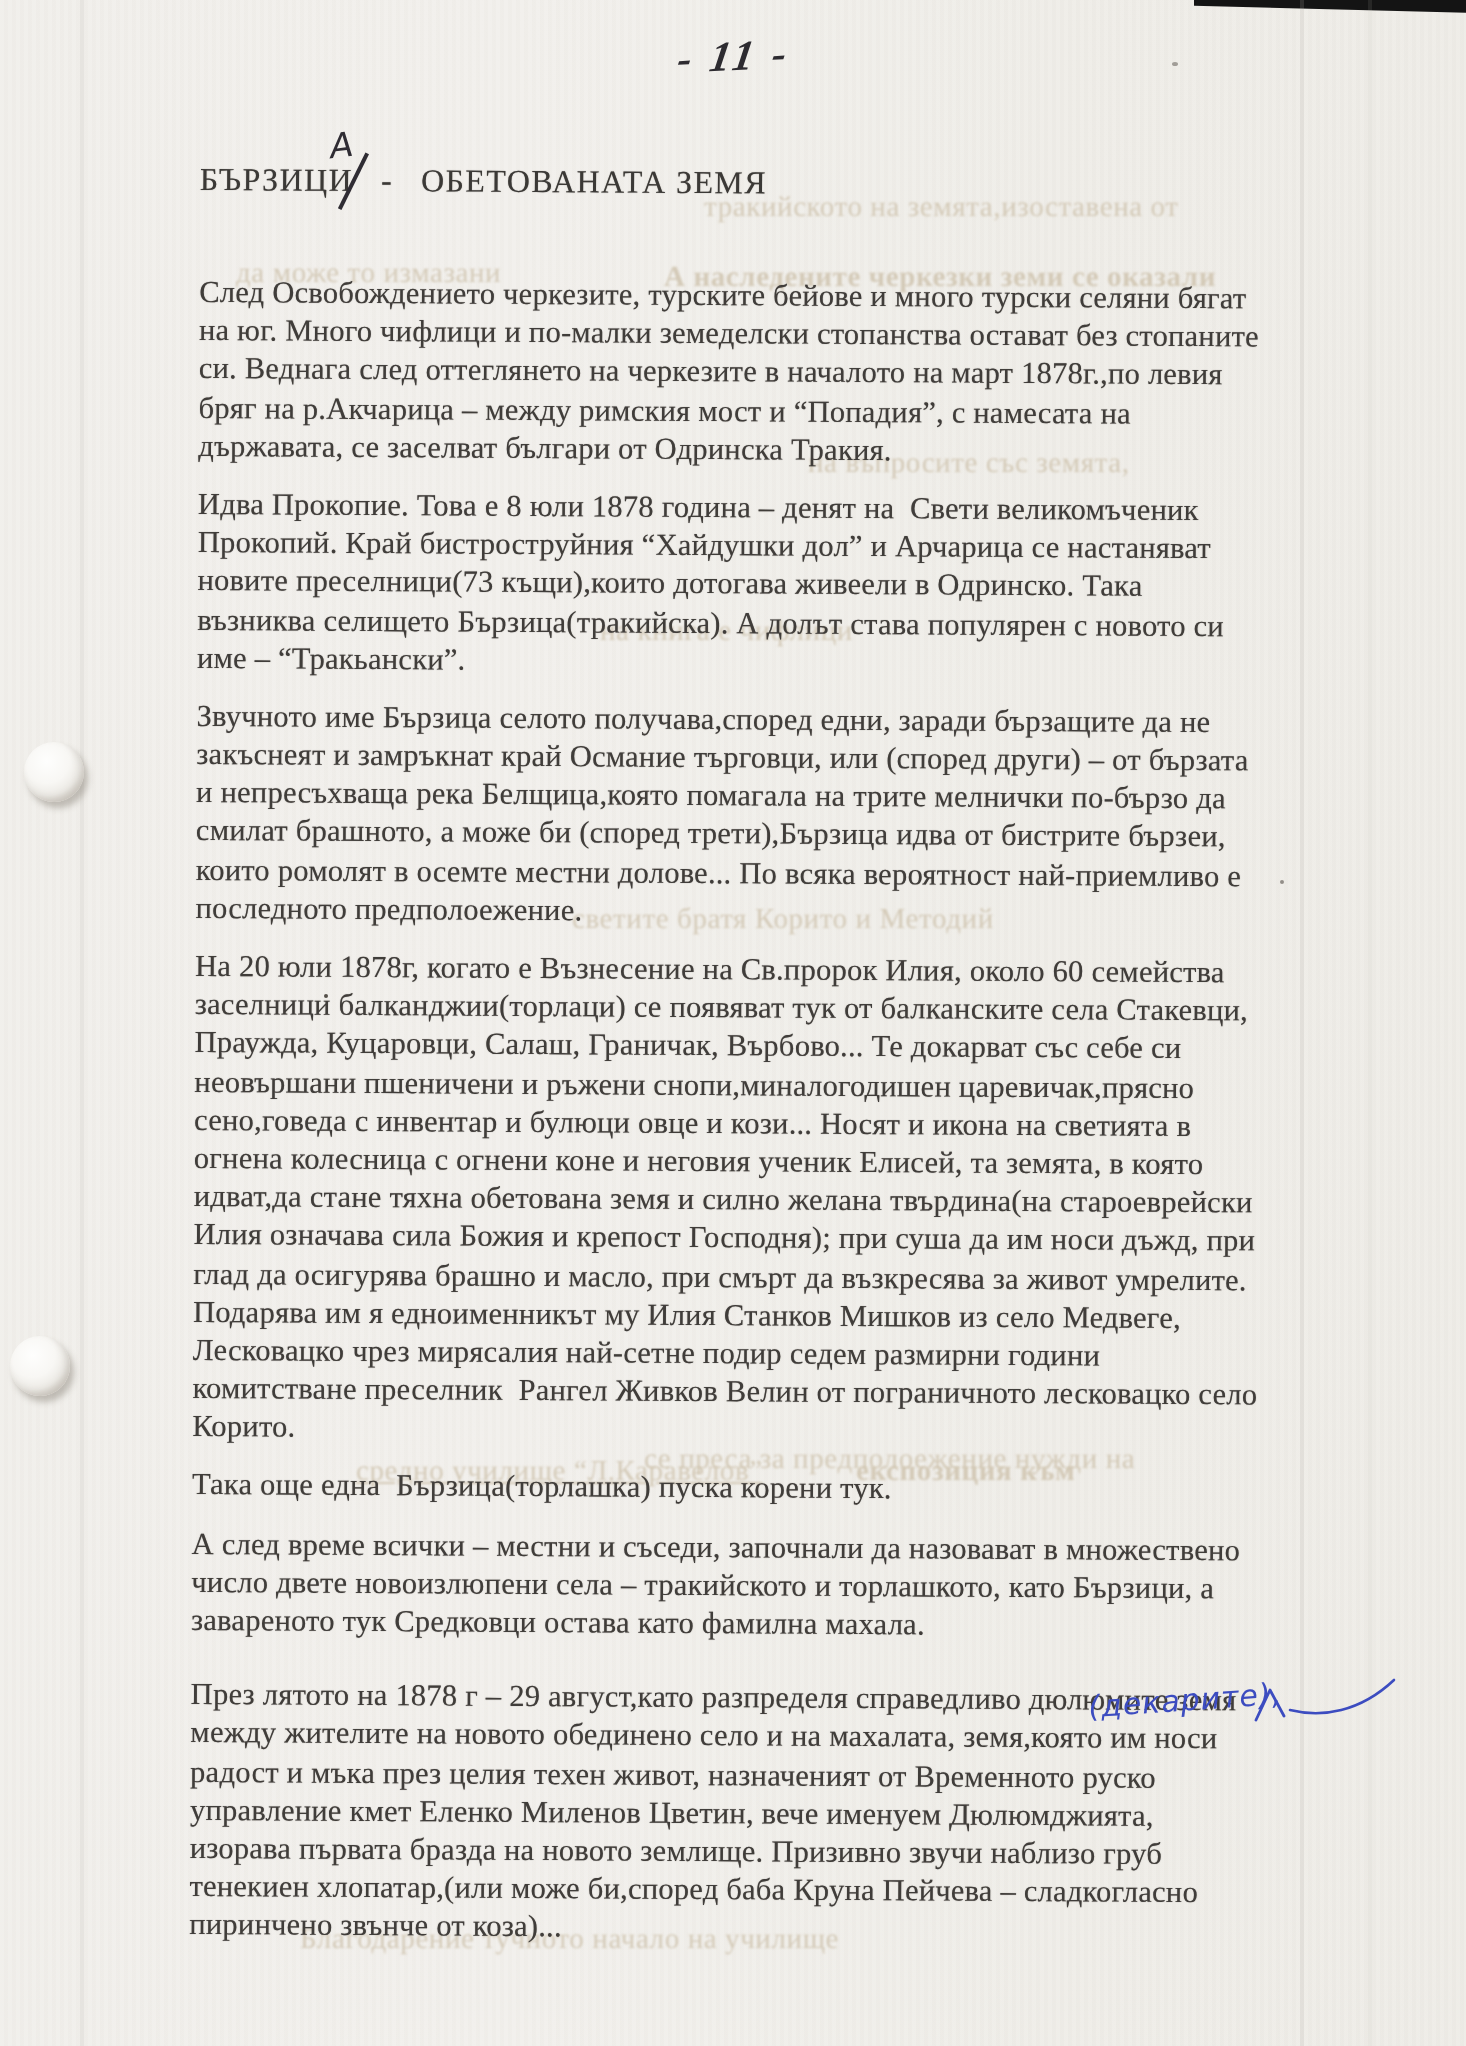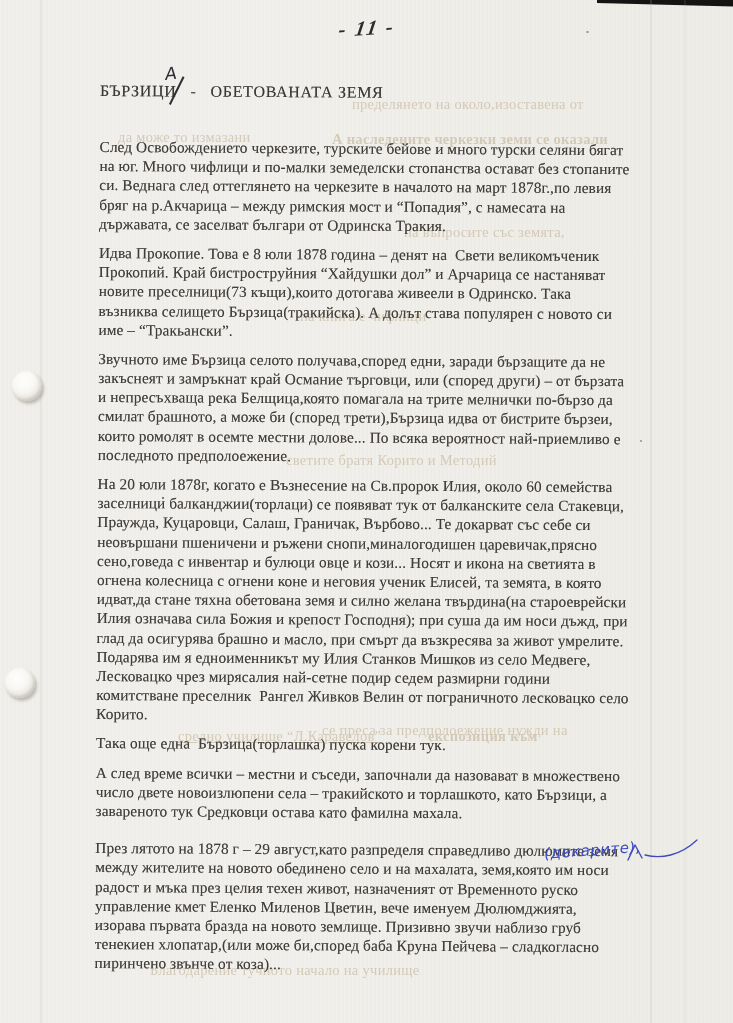--- a/index.html
+++ b/index.html
@@ -105,21 +105,21 @@
   <div class="streak streak-3"></div>
 
   <div class="hole hole-1"></div>
   <div class="hole hole-2"></div>
 
   <div class="speck speck-1"></div>
   <div class="speck speck-2"></div>
   <div class="speck speck-3"></div>
 
   <div id="bleed-layer">
-      <div class="bleed" style="left: 352px; top: 96px;">пределянето на около,изоставена от</div>
+      <div class="bleed" style="left: 352px; top: 96px;">тракийското на земята,изоставена от</div>
       <div class="bleed" style="left: 118px; top: 129px;">да може то измазани</div>
       <div class="bleed" style="left: 332px; top: 131px; font-weight: bold;">А наследените черкезки земи се оказали</div>
       <div class="bleed" style="left: 404px; top: 224px;">на въпросите със земята,</div>
       <div class="bleed" style="left: 300px; top: 308px;">на книга е чифлици</div>
       <div class="bleed" style="left: 286px; top: 452px;">светите братя Корито и Методий</div>
       <div class="bleed" style="left: 322px; top: 722px;">се преса за предполоежение нужди на</div>
       <div class="bleed" style="left: 428px; top: 728px; font-weight: bold;">експозиция към</div>
       <div class="bleed" style="left: 178px; top: 728px; text-decoration: underline;">средно училище “Л.Каравелов”</div>
       <div class="bleed" style="left: 150px; top: 962px;">Благодарение тучното начало на училище</div>
     </div>

